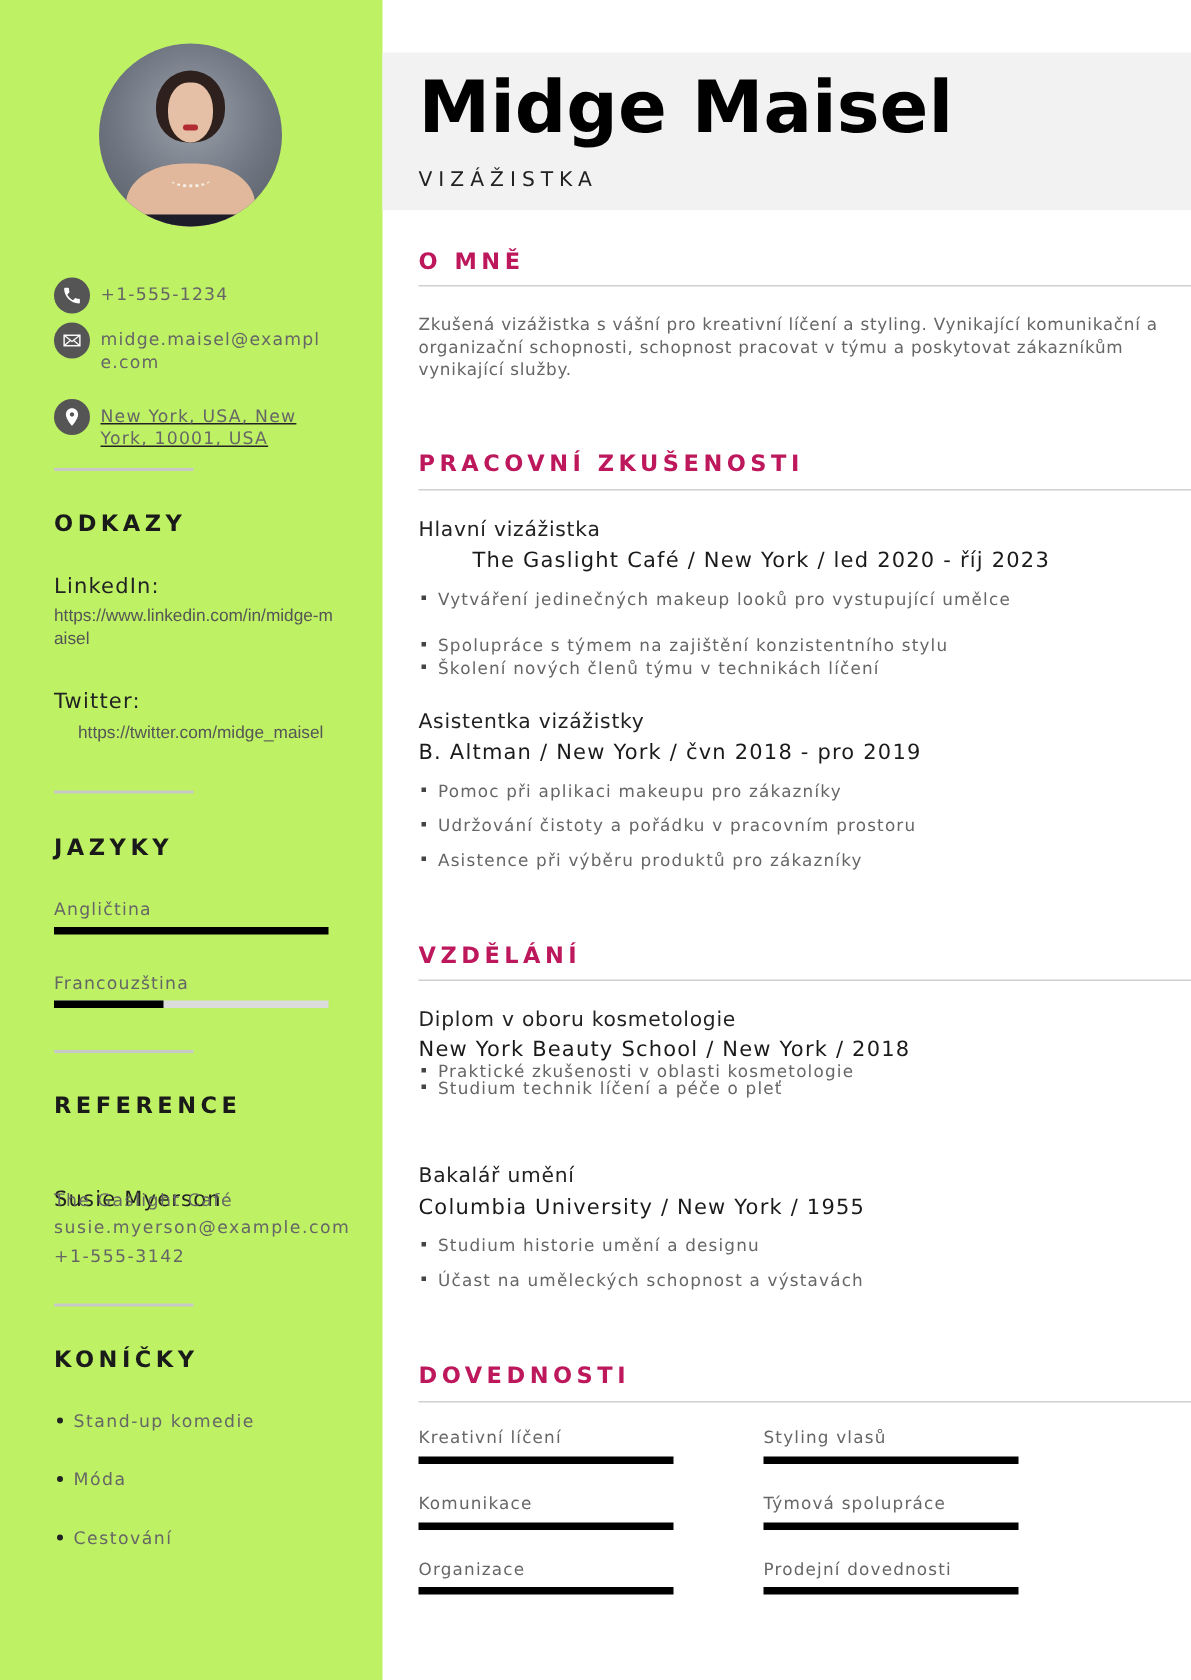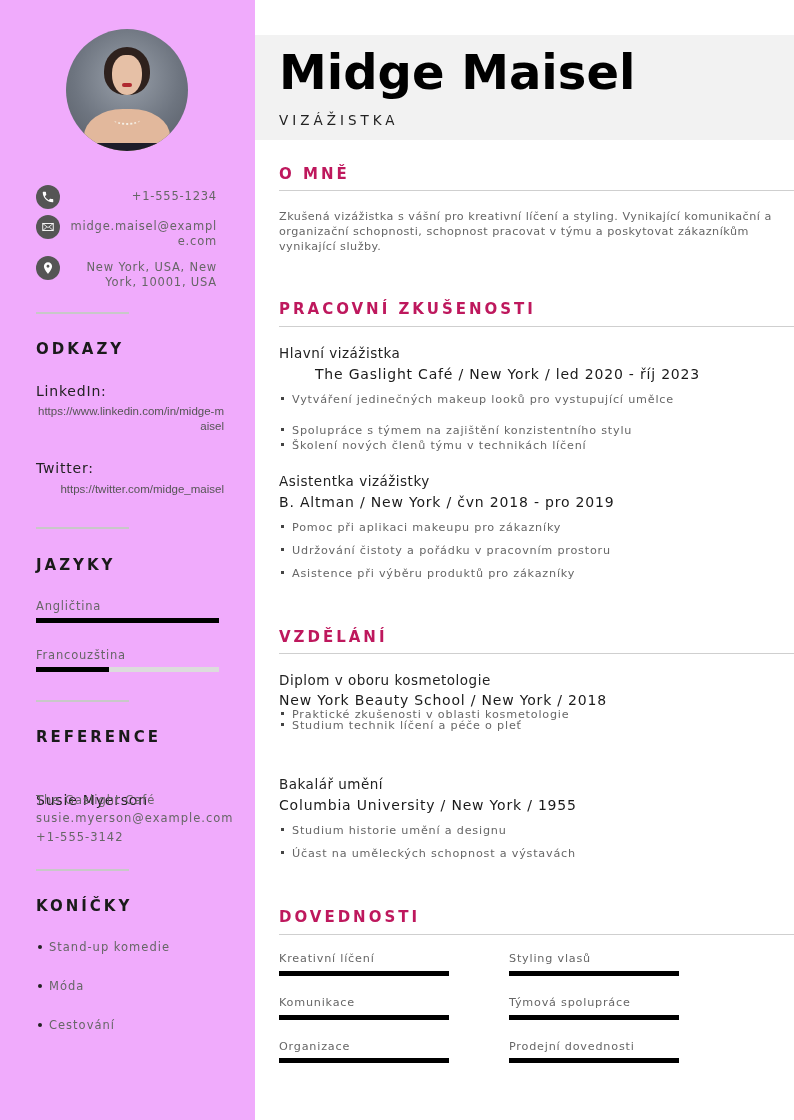--- a/index.html
+++ b/index.html
@@ -1,20 +1,20 @@
 <!DOCTYPE html>
 <html><head>
   <meta charset="utf-8">
   <style>
     * { box-sizing: border-box; margin: 0; padding: 0; }
     html, body { width: 794px; height: 1120px; background: #ffffff; }
     body { position: relative; font-family: "DejaVu Sans", sans-serif; color: #222; overflow: hidden; }
 
     
-    .sidebar { position: absolute; left: 0; top: 0; width: 255px; height: 1120px; background: #f0abfc; text-align: right; }
+    .sidebar { position: absolute; left: 0; top: 0; width: 255px; height: 1120px; background: #bef264; }
     .avatar {
       position: absolute; left: 66px; top: 29px; width: 122px; height: 122px; border-radius: 50%;
       background: radial-gradient(circle at 50% 40%, #9aa1ab 0%, #6e7580 55%, #545a63 100%);
       overflow: hidden;
     }
     .avatar .hair { position: absolute; left: 38px; top: 18px; width: 46px; height: 48px; border-radius: 50% 50% 45% 45%; background: #2e211d; }
     .avatar .face { position: absolute; left: 46px; top: 26px; width: 30px; height: 40px; border-radius: 45% 45% 50% 50%; background: #e6c0a6; }
     .avatar .lips { position: absolute; left: 56px; top: 54px; width: 10px; height: 4px; border-radius: 3px; background: #b02a30; }
     .avatar .shoulders { position: absolute; left: 18px; top: 80px; width: 86px; height: 60px; border-radius: 45% 45% 0 0; background: #e2b89c; }
     .avatar .necklace { position: absolute; left: 48px; top: 86px; width: 26px; height: 10px; border-bottom: 2px dotted #f5f0e6; border-radius: 0 0 50% 50%; }
@@ -84,21 +84,21 @@
   <div class="contact" style="top:215px;">
     <span class="ic">
       <svg viewBox="0 0 24 24">
           <rect x="3" y="6" width="18" height="12" fill="none" stroke="#fff" stroke-width="1.6"></rect>
           <path d="M3 6l9 7 9-7M3 18l7-6M21 18l-7-6" fill="none" stroke="#fff" stroke-width="1.4"></path>
         </svg>
     </span>
     <span class="txt">midge.maisel@example.com</span>
   </div>
 
-  <div class="contact" style="top:256px;">
+  <div class="contact" style="top:266px;text-decoration:underline;">
     <span class="ic">
       <svg viewBox="0 0 24 24">
           <path fill="#fff" d="M12 2C8.1 2 5 5.1 5 9c0 5.2 7 13 7 13s7-7.8 7-13c0-3.9-3.1-7-7-7zm0 9.5c-1.4 0-2.5-1.1-2.5-2.5S10.6 6.5 12 6.5s2.5 1.1 2.5 2.5-1.1 2.5-2.5 2.5z"></path>
         </svg>
     </span>
     <span class="txt" style="word-break: normal;">New York, USA, New York, 10001, USA</span>
   </div>
 
   <div class="divider" style="top:312px;"></div>
 

